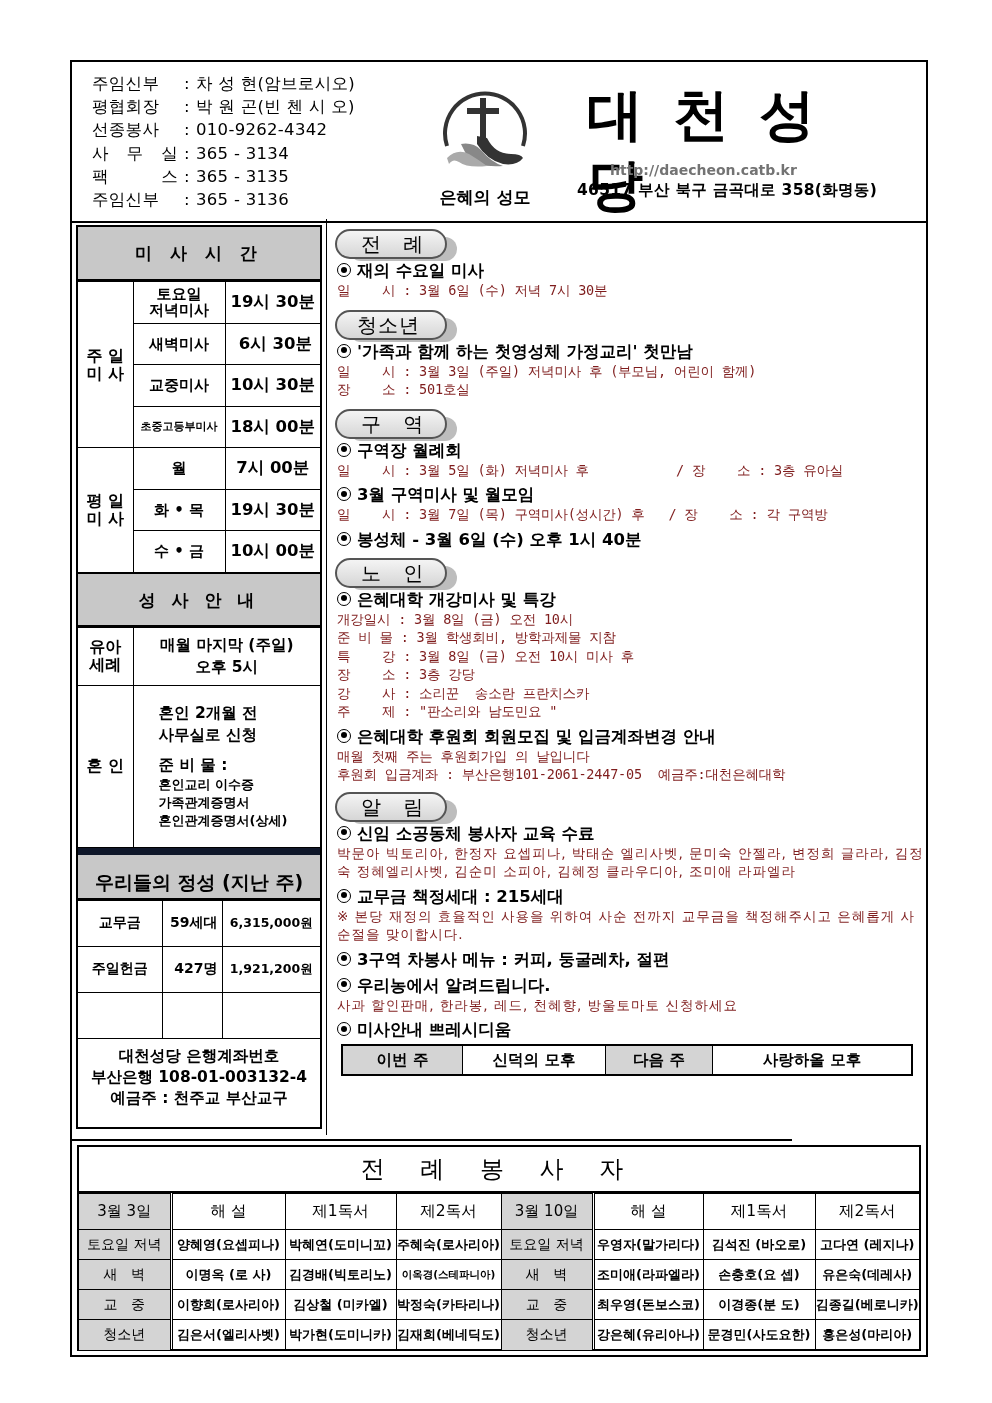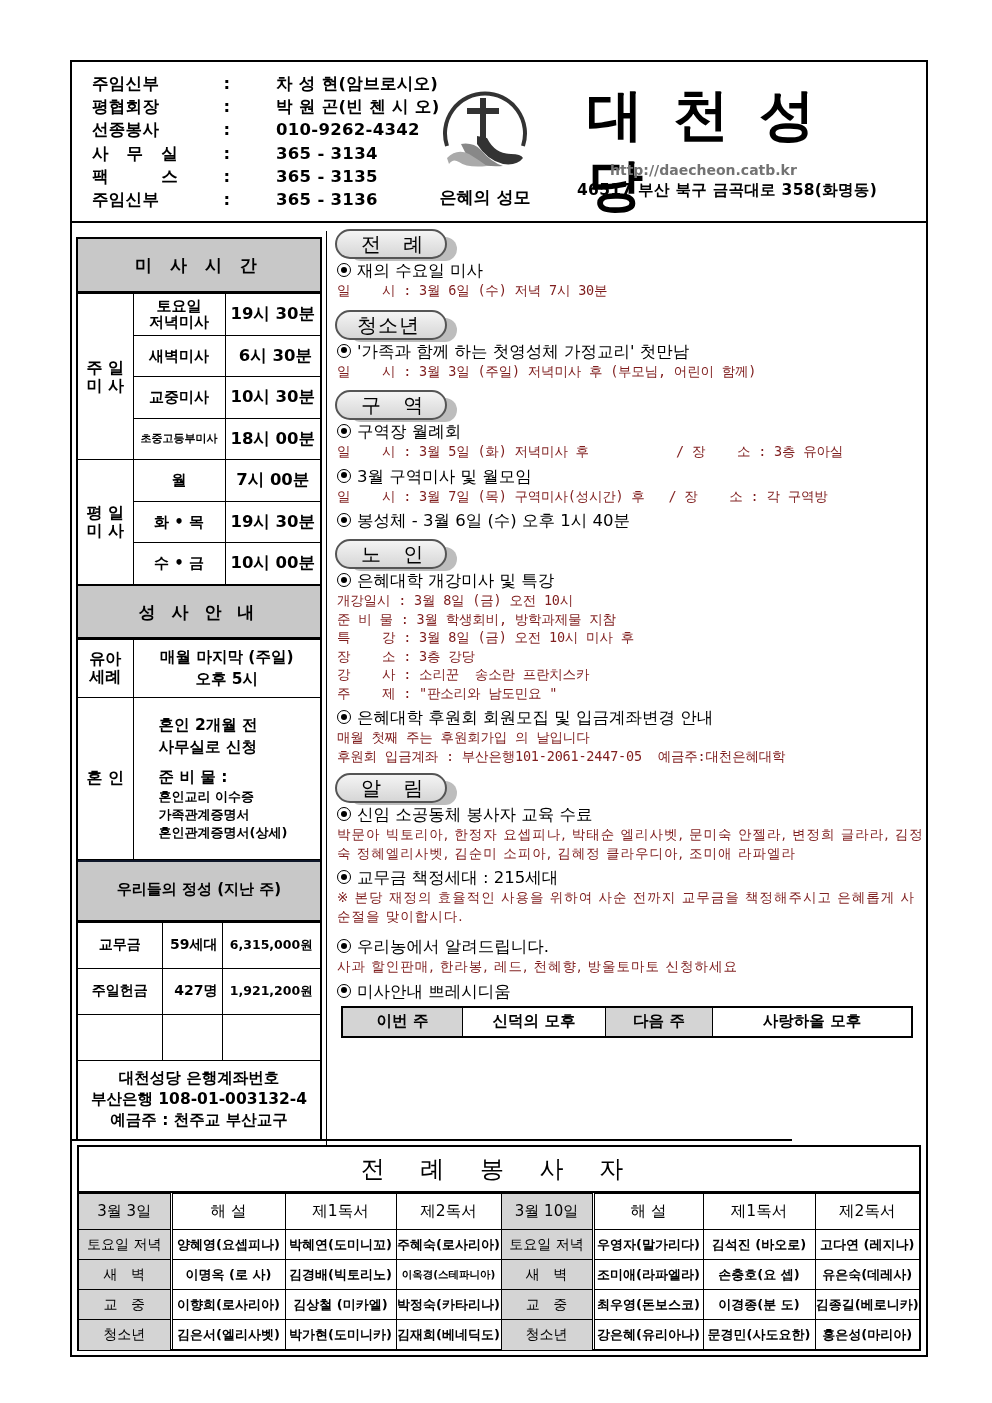--- a/index.html
+++ b/index.html
@@ -4,31 +4,31 @@
 <style>
   * { box-sizing: border-box; margin: 0; padding: 0; }
   html, body { width: 992px; height: 1403px; background: #fff; }
   body { font-family: "DejaVu Sans", sans-serif; color: #000; position: relative; }
 
   .page { position: absolute; left: 70px; top: 60px; width: 858px; height: 1297px; border: 2px solid #000; }
 
   
   .header { position: absolute; left: 0; top: 0; width: 854px; height: 161px; border-bottom: 2px solid #000; }
   .contacts { position: absolute; left: 20px; top: 10px; }
-  .contact-row { display: flex; font-size: 16.5px; font-weight: bold; height: 23.2px; line-height: 23px; letter-spacing: 0.3px; gap: 40px; }
+  .contact-row { display: flex; font-size: 16.5px; font-weight: normal; height: 23.2px; line-height: 23px; letter-spacing: 0.3px; }
   .contact-label { width: 86px; white-space: pre; text-align-last: justify; display: inline-block; }
   .contact-sep { width: 18px; text-align: center; }
   .logo { position: absolute; left: 365px; top: 22px; width: 96px; height: 90px; }
   .logo-caption { position: absolute; left: 348px; top: 124px; font-size: 17px; font-weight: bold; width: 130px; text-align: center; }
   .church-name { position: absolute; left: 515px; top: 18px; font-size: 56px; font-weight: bold; letter-spacing: 30px; line-height: 70px; }
   .church-url { position: absolute; left: 538px; top: 100px; font-size: 14px; font-weight: bold; color: #737373; }
   .church-addr { position: absolute; left: 505px; top: 118px; font-size: 15.5px; font-weight: bold; letter-spacing: 0.3px; }
 
   
-  .left-col { position: absolute; left: 0; top: 169px; width: 255px; height: 916px; border-right: 1px solid #000; }
+  .left-col { position: absolute; left: 0; top: 157px; width: 255px; height: 916px; border-right: 1px solid #000; }
   .left-inner { position: absolute; left: 4px; top: 6px; width: 246px; height: 904px; border: 2px solid #000; }
   .lbox-head { background: #c8c8c8; text-align: center; font-weight: bold; font-size: 17px; border-bottom: 2px solid #000; }
   .mass-table { border-collapse: collapse; width: 242px; }
   .mass-table td { border: 1px solid #000; text-align: center; font-weight: bold; }
   .mass-table td.group { width: 55px; font-size: 16px; line-height: 18px; border-left: none; }
   .mass-table td.name { width: 92px; font-size: 15px; line-height: 16px; }
   .mass-table td.time { font-size: 16.5px; border-right: none; }
   .mass-table tr.r { height: 41.5px; }
 
   .sac-table { border-collapse: collapse; width: 242px; }
@@ -44,21 +44,21 @@
 
   .bank { text-align: center; font-weight: bold; font-size: 15.5px; line-height: 21px; padding-top: 7px; }
 
   
   .right-col { position: absolute; left: 256px; top: 161px; width: 598px; height: 916px; }
   .sec-title { position: relative; width: 112px; height: 32px; margin-left: 7px; margin-top: 6px; }
   .sec-title .shadow { position: absolute; left: 14px; top: 8px; width: 108px; height: 24px; border-radius: 14px; background: #bdbdbd; }
   .sec-title .pill { position: absolute; left: 0; top: 0; width: 112px; height: 30px; border: 2px solid #555; border-radius: 16px;
     background: linear-gradient(#f4f4f4, #d6d6d6); font-size: 20px; line-height: 26px; padding-left: 24px; letter-spacing: 8px; }
   .item { margin-left: 9px; }
-  .item-title { font-size: 16.5px; font-weight: normal; line-height: 20px; }
+  .item-title { font-size: 16.5px; font-weight: bold; line-height: 20px; }
   .item-title .bullet { display: inline-block; width: 14px; height: 14px; border: 1.5px solid #000; border-radius: 50%; position: relative; margin-right: 6px; vertical-align: -1px; }
   .item-title .bullet::after { content: ""; position: absolute; left: 2.5px; top: 2.5px; width: 6px; height: 6px; background: #000; border-radius: 50%; }
   .line { font-size: 13.5px; line-height: 18.5px; color: #7f1d1d; white-space: pre; font-family: "DejaVu Sans Mono", monospace; letter-spacing: -0.2px; }
   .line.wrap { white-space: normal; font-family: "DejaVu Sans", sans-serif; letter-spacing: 1px; }
   .gap { height: 6px; }
 
   .mass-guide { display: flex; margin-left: 13px; margin-top: 4px; width: 572px; height: 32px; border: 2px solid #000; }
   .mass-guide div { display: flex; align-items: center; justify-content: center; font-weight: bold; font-size: 15.5px; border-right: 1px solid #000; }
   .mass-guide div:last-child { border-right: none; }
   .mg-grey { background: #d4d4d4; }
@@ -198,21 +198,21 @@
             <div style="line-height:22px;">사무실로 신청</div>
             <div style="line-height:22px; margin-top:8px;">준 비 물 :</div>
             <div style="font-size:13px; line-height:18px;">혼인교리 이수증</div>
             <div style="font-size:13px; line-height:18px;">가족관계증명서</div>
             <div style="font-size:13px; line-height:18px;">혼인관계증명서(상세)</div>
           </td>
         </tr>
       </tbody>
         </table>
 
-      <div class="lbox-head" style="height:62px; line-height:54px; font-size:15px; border-top:2px solid #0f172a;">우리들의 정성 (지난 주)</div>
+      <div class="lbox-head" style="height:52px; line-height:54px; font-size:19px; border-top:7px solid #0f172a;">우리들의 정성 (지난 주)</div>
       <table class="off-table">
         <tbody>
             <tr>
               <td>교무금</td>
               <td>59세대</td>
               <td>6,315,000원</td>
             </tr>
         <tr>
               <td>주일헌금</td>
               <td>427명</td>
@@ -245,20 +245,21 @@
       <div class="line">일    시 : 3월 6일 (수) 저녁 7시 30분</div>
     </div>
 
     <div class="sec-title" style="margin-top:10px;">
         <div class="shadow"></div>
         <div class="pill" style="letter-spacing:1px; padding-left:20px;">청소년</div>
       </div>
     <div class="item">
       <div class="item-title"><span class="bullet"></span><span>'가족과 함께 하는 첫영성체 가정교리' 첫만남</span></div>
       <div class="line">일    시 : 3월 3일 (주일) 저녁미사 후 (부모님, 어린이 함께)</div>
+      <div class="line">장    소 : 501호실</div>
     </div>
 
     <div class="sec-title" style="margin-top:10px;">
         <div class="shadow"></div>
         <div class="pill">구 역</div>
       </div>
     <div class="item">
       <div class="item-title"><span class="bullet"></span><span>구역장 월례회</span></div>
       <div class="line">일    시 : 3월 5일 (화) 저녁미사 후           / 장    소 : 3층 유아실</div>
       <div class="gap"></div>
@@ -290,20 +291,21 @@
         <div class="shadow"></div>
         <div class="pill">알 림</div>
       </div>
     <div class="item">
       <div class="item-title"><span class="bullet"></span><span>신임 소공동체 봉사자 교육 수료</span></div>
       <div class="line wrap">박문아 빅토리아, 한정자 요셉피나, 박태순 엘리사벳, 문미숙 안젤라, 변정희 글라라, 김정숙 정혜엘리사벳, 김순미 소피아, 김혜정 클라우디아, 조미애 라파엘라</div>
       <div class="gap"></div>
       <div class="item-title"><span class="bullet"></span><span>교무금 책정세대 : 215세대</span></div>
       <div class="line wrap">※ 본당 재정의 효율적인 사용을 위하여 사순 전까지 교무금을 책정해주시고 은혜롭게 사순절을 맞이합시다.</div>
       <div class="gap"></div>
+      <div class="item-title"><span class="bullet"></span><span>3구역 차봉사 메뉴 : 커피, 둥굴레차, 절편</span></div>
       <div class="gap"></div>
       <div class="item-title"><span class="bullet"></span><span>우리농에서 알려드립니다.</span></div>
       <div class="line wrap">사과 할인판매,  한라봉, 레드, 천혜향, 방울토마토 신청하세요</div>
       <div class="gap"></div>
       <div class="item-title"><span class="bullet"></span><span>미사안내 쁘레시디움</span></div>
     </div>
 
     <div class="mass-guide">
       <div class="mg-grey" style="width:120px;">이번 주</div>
       <div style="width:143px;">신덕의 모후</div>

